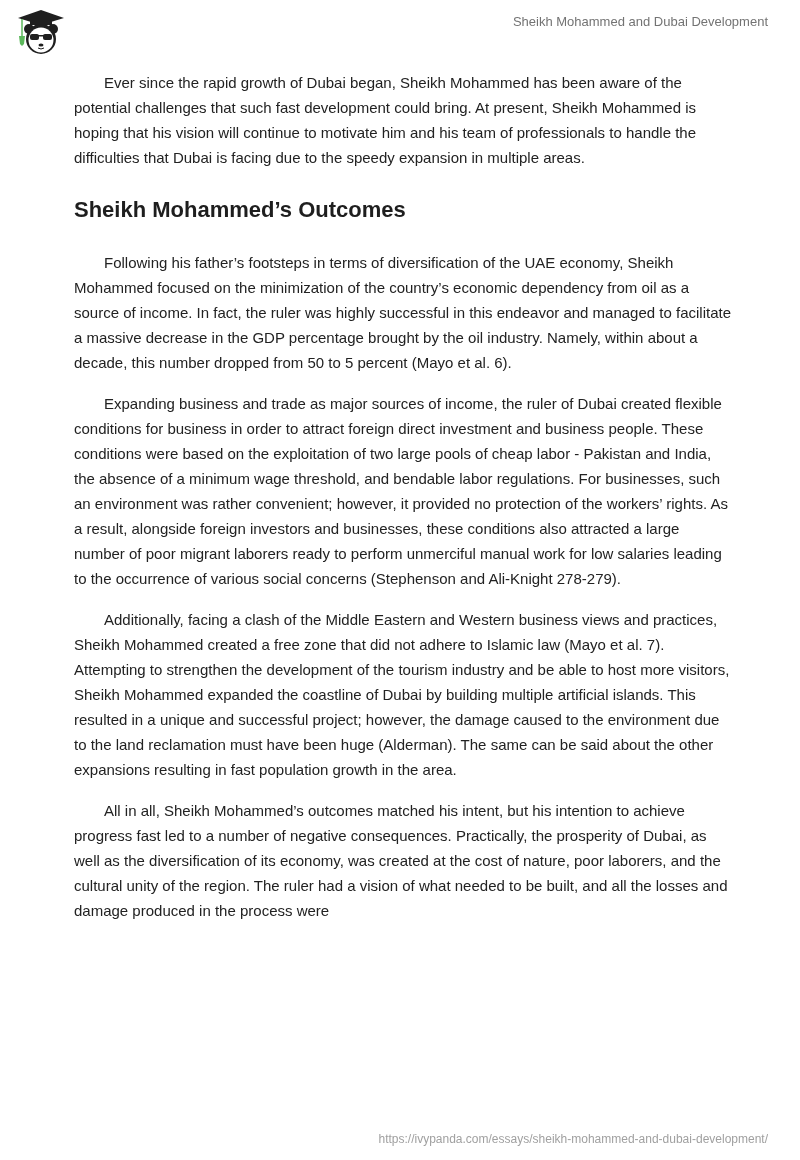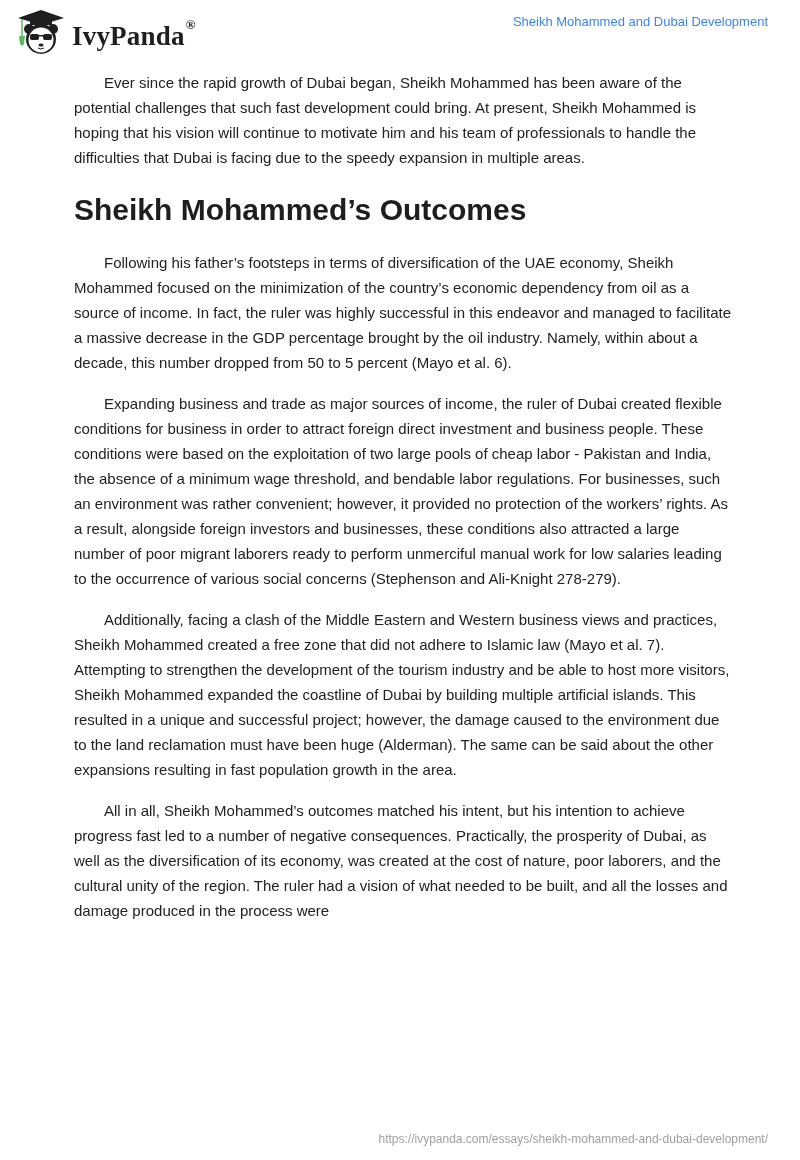--- a/index.html
+++ b/index.html
@@ -2,24 +2,24 @@
 <html><head>
   <meta charset="utf-8">
   <style>
     html, body { margin: 0; padding: 0; background: #ffffff; }
     body { width: 800px; height: 1160px; position: relative; overflow: hidden; font-family: "Liberation Sans", sans-serif; color: #222222; }
     .header { position: absolute; top: 0; left: 0; width: 800px; height: 62px; }
     .logo { position: absolute; left: 16px; top: 8px; display: flex; align-items: center; }
     .logo svg { width: 50px; height: 48px; }
     .brand { font-family: "Liberation Serif", serif; font-weight: bold; font-size: 27px; color: #1f1f1f; margin-left: 6px; margin-top: 4px; letter-spacing: 0.2px; }
     .brand sup { font-size: 13px; vertical-align: top; position: relative; top: -4px; margin-left: 1px; }
-    .doc-title { position: absolute; right: 32px; top: 14px; font-size: 13px; color: #3b82f6; }
+    .doc-title { position: absolute; right: 32px; top: 14px; font-size: 13px; color: #737373; }
     .content { position: absolute; left: 74px; top: 70px; width: 660px; }
     p { margin: 0 0 16px 0; font-size: 15px; line-height: 25px; text-indent: 30px; color: #222222; }
-    h2 { font-size: 30px; font-weight: bold; margin: 22px 0 22px 0; color: #1e1e1e; line-height: 36px; }
+    h2 { font-size: 22px; font-weight: bold; margin: 22px 0 22px 0; color: #1e1e1e; line-height: 36px; }
     .footer-url { position: absolute; right: 32px; bottom: 14px; font-size: 12px; color: #a0a0a0; }
   </style>
 </head>
 <body>
 
 <div class="header">
   <div class="logo">
     <span>
       <svg viewBox="0 0 50 48" xmlns="http://www.w3.org/2000/svg">
 
@@ -36,21 +36,20 @@
         <circle cx="25" cy="32" r="12.5" fill="#ffffff"></circle>
 
         <rect x="14" y="26" width="9" height="6" rx="2" fill="#1f1f1f"></rect>
         <rect x="27" y="26" width="9" height="6" rx="2" fill="#1f1f1f"></rect>
         <rect x="22" y="27" width="6" height="1.5" fill="#1f1f1f"></rect>
 
         <ellipse cx="25" cy="37" rx="2.5" ry="1.6" fill="#1f1f1f"></ellipse>
         <path d="M22,40 Q25,42 28,40" stroke="#1f1f1f" stroke-width="1" fill="none"></path>
       </svg>
     </span>
-    <span class="brand"><span>IvyPanda</span><sup>®</sup></span>
   </div>
   <div class="doc-title">Sheikh Mohammed and Dubai Development</div>
 </div>
 
 <div class="content">
   <p>Ever since the rapid growth of Dubai began, Sheikh Mohammed has been aware of the potential challenges that such fast development could bring. At present, Sheikh Mohammed is hoping that his vision will continue to motivate him and his team of professionals to handle the difficulties that Dubai is facing due to the speedy expansion in multiple areas.</p>
   <h2>Sheikh Mohammed’s Outcomes</h2>
   <p>Following his father’s footsteps in terms of diversification of the UAE economy, Sheikh Mohammed focused on the minimization of the country’s economic dependency from oil as a source of income. In fact, the ruler was highly successful in this endeavor and managed to facilitate a massive decrease in the GDP percentage brought by the oil industry. Namely, within about a decade, this number dropped from 50 to 5 percent (Mayo et al. 6).</p>
   <p>Expanding business and trade as major sources of income, the ruler of Dubai created flexible conditions for business in order to attract foreign direct investment and business people. These conditions were based on the exploitation of two large pools of cheap labor - Pakistan and India, the absence of a minimum wage threshold, and bendable labor regulations. For businesses, such an environment was rather convenient; however, it provided no protection of the workers’ rights. As a result, alongside foreign investors and businesses, these conditions also attracted a large number of poor migrant laborers ready to perform unmerciful manual work for low salaries leading to the occurrence of various social concerns (Stephenson and Ali-Knight 278-279).</p>
   <p>Additionally, facing a clash of the Middle Eastern and Western business views and practices, Sheikh Mohammed created a free zone that did not adhere to Islamic law (Mayo et al. 7). Attempting to strengthen the development of the tourism industry and be able to host more visitors, Sheikh Mohammed expanded the coastline of Dubai by building multiple artificial islands. This resulted in a unique and successful project; however, the damage caused to the environment due to the land reclamation must have been huge (Alderman). The same can be said about the other expansions resulting in fast population growth in the area.</p>

